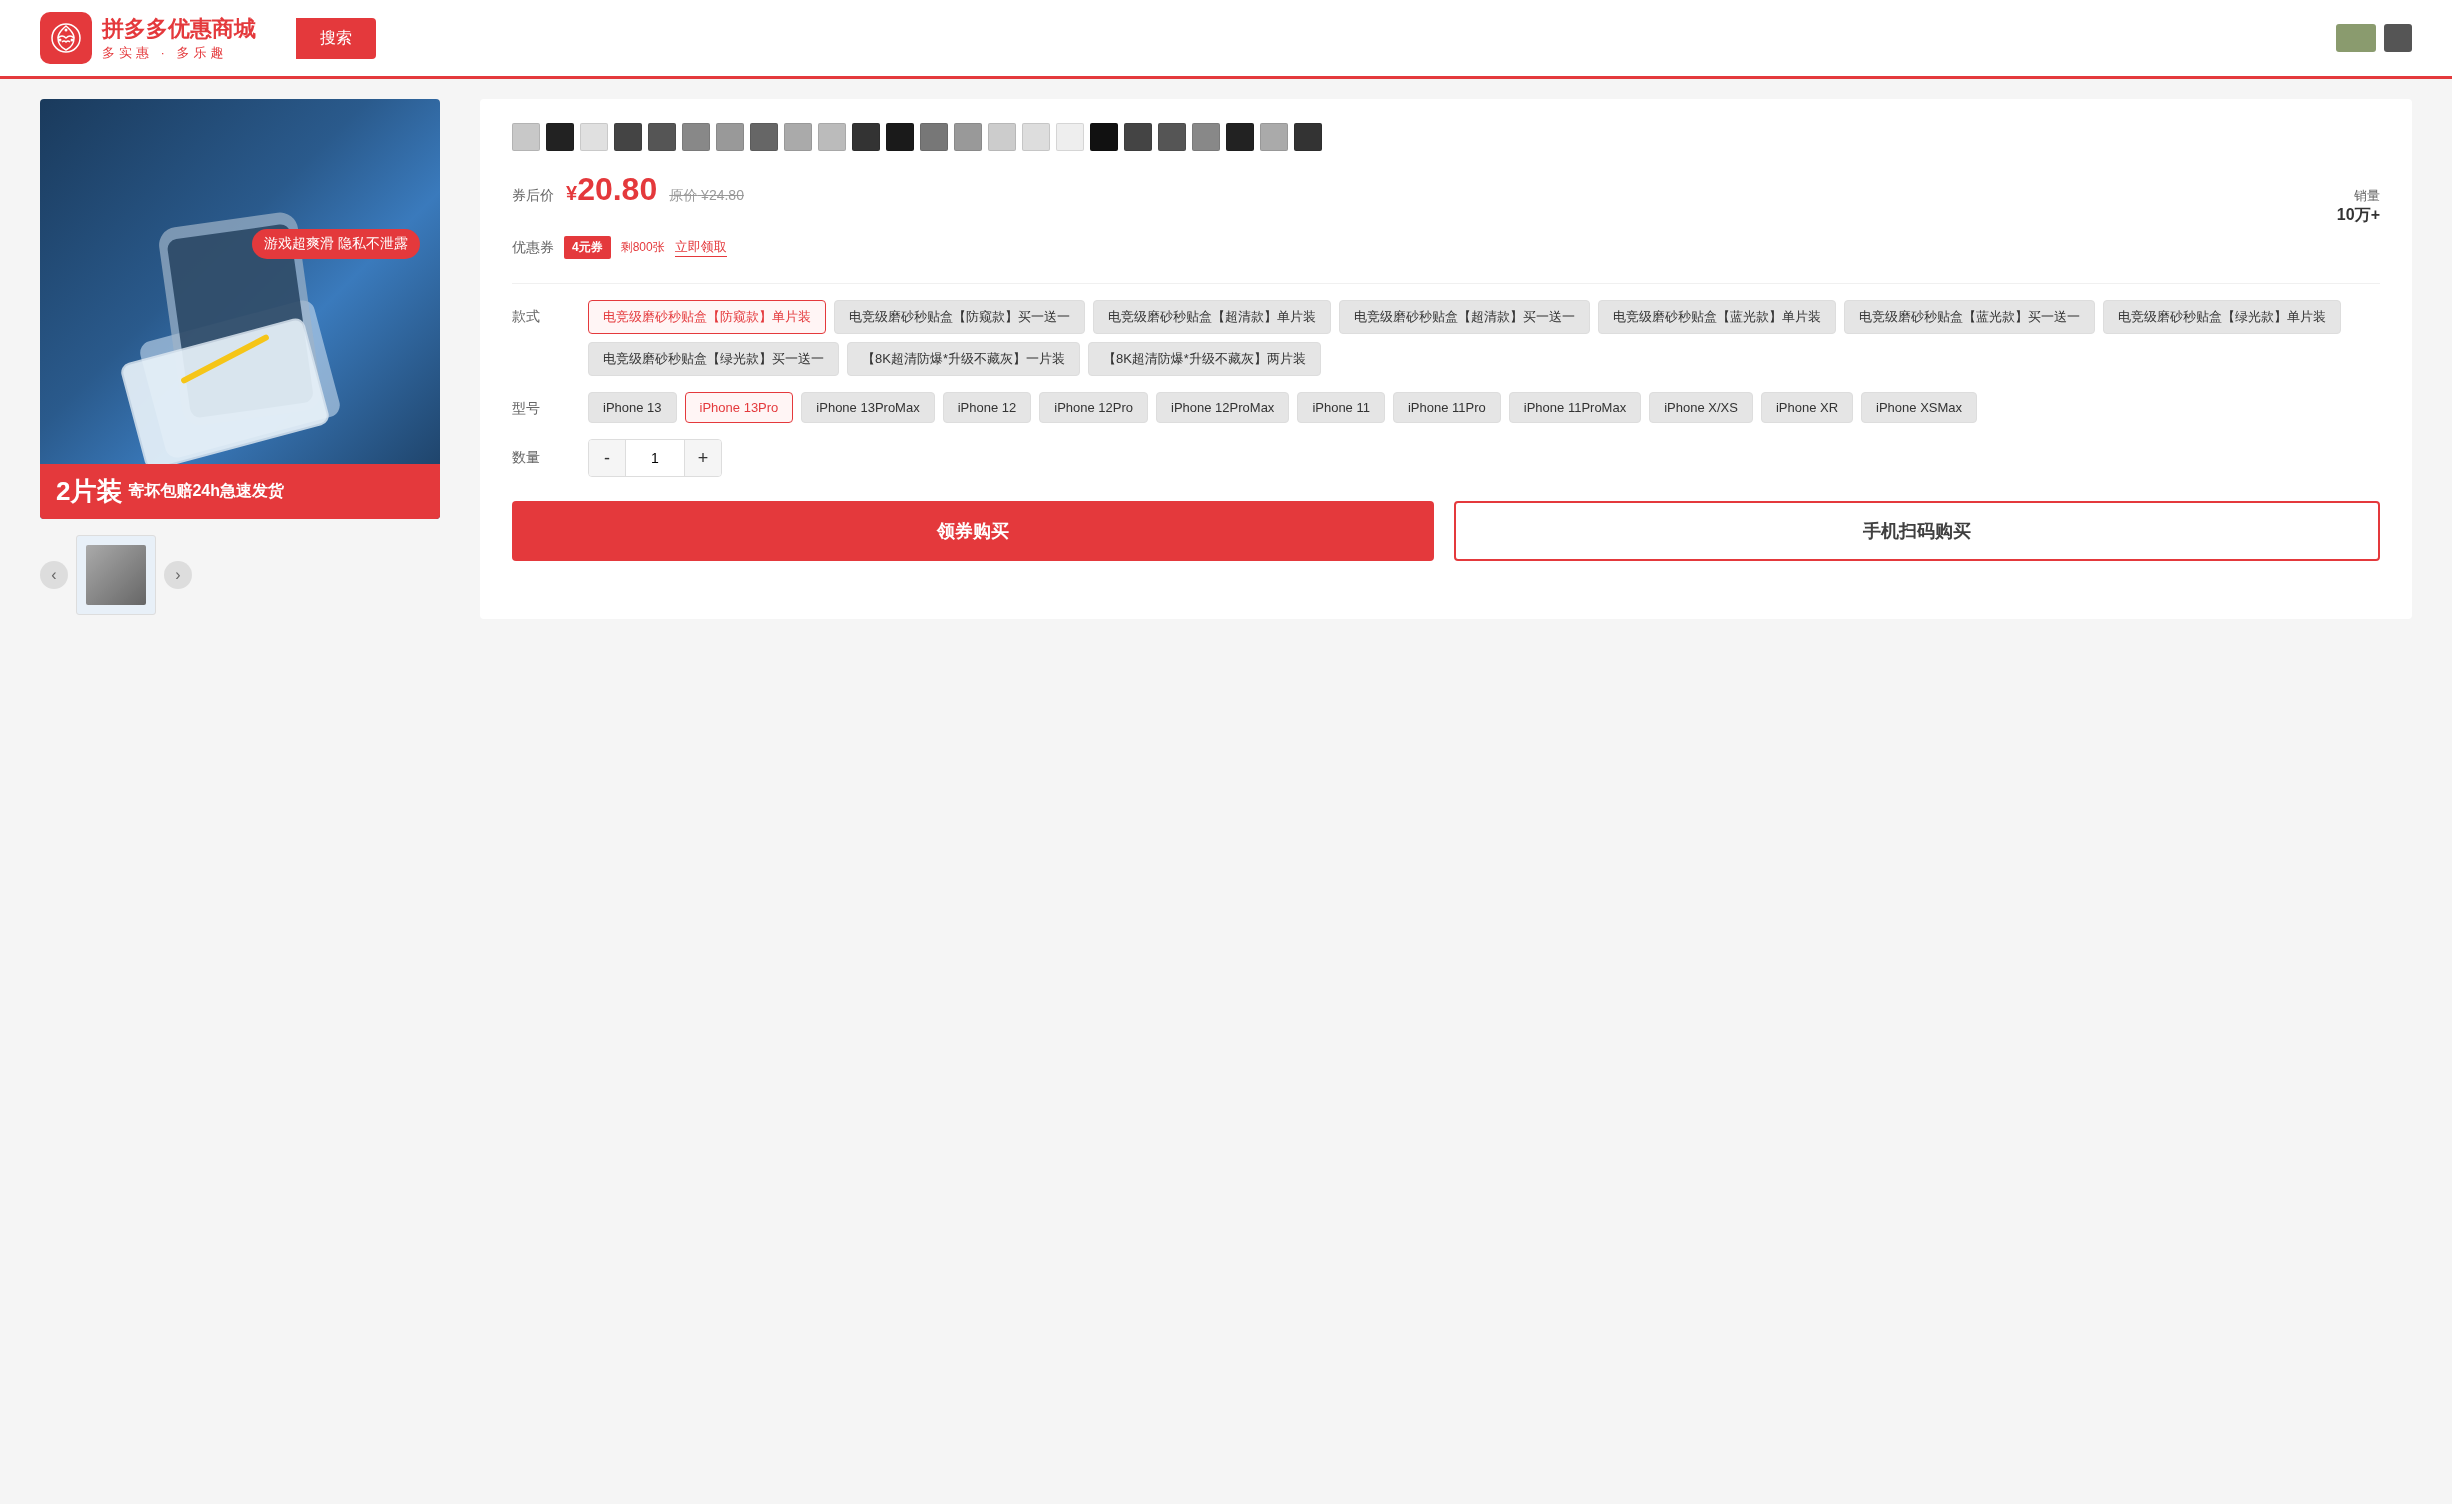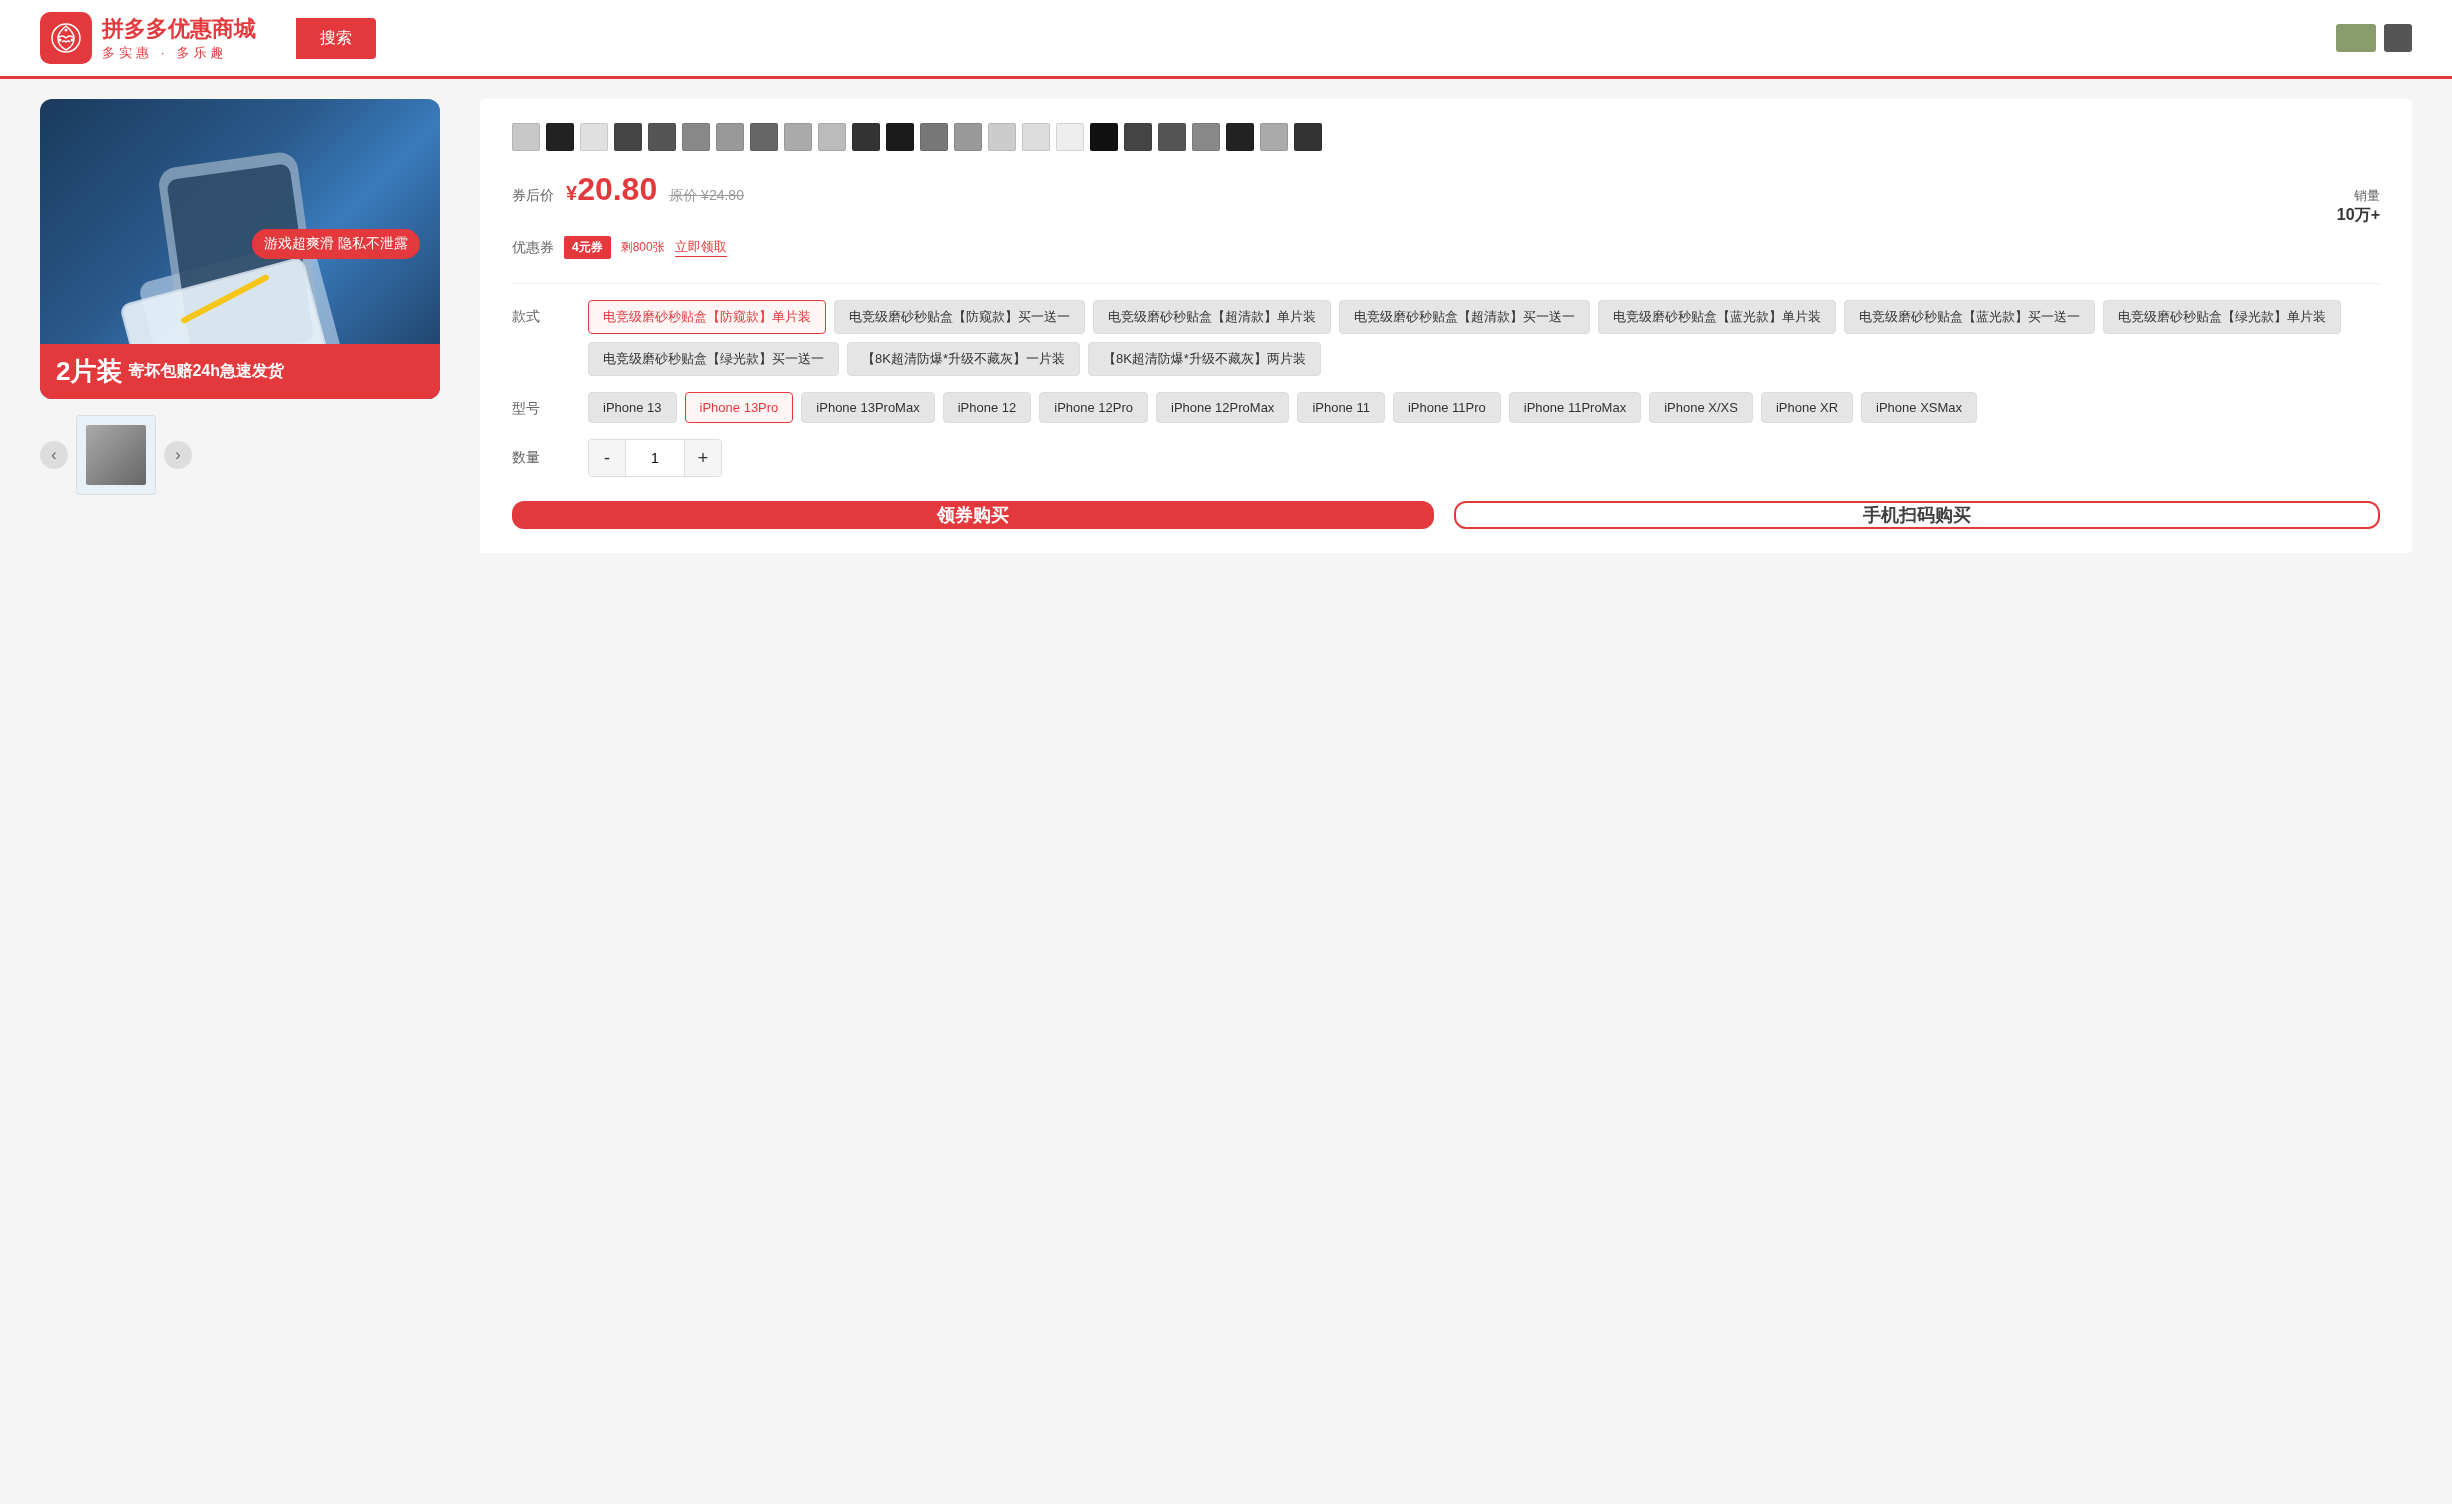--- a/index.html
+++ b/index.html
@@ -18,21 +18,21 @@
     .search-btn { background: #e4393c; color: #fff; border: none; padding: 10px 24px; font-size: 16px; cursor: pointer; border-radius: 0 4px 4px 0; }
     .header-right { margin-left: auto; display: flex; align-items: center; gap: 8px; }
     .avatar-placeholder { width: 40px; height: 28px; background: #8a9b6e; border-radius: 3px; }
     .avatar-placeholder2 { width: 28px; height: 28px; background: #555; border-radius: 3px; }
 
     
     .main { display: flex; padding: 20px 40px; gap: 0; background: #f5f5f5; }
 
     
     .product-gallery { width: 420px; flex-shrink: 0; }
-    .main-image { width: 400px; height: 300px; background: linear-gradient(135deg, #1a3a5c 0%, #2a5a8c 40%, #3a7abc 60%, #1a3a5c 100%); border-radius: 12px; position: relative; overflow: hidden; display: flex; align-items: center; justify-content: center; }
+    .main-image { width: 400px; height: 420px; background: linear-gradient(135deg, #1a3a5c 0%, #2a5a8c 40%, #3a7abc 60%, #1a3a5c 100%); border-radius: 4px; position: relative; overflow: hidden; display: flex; align-items: center; justify-content: center; }
     .main-image-overlay { position: absolute; bottom: 0; left: 0; right: 0; background: #e4393c; color: #fff; display: flex; padding: 10px 16px; align-items: center; gap: 6px; font-size: 20px; font-weight: bold; text-align: right; }
     .badge-2pcs { font-size: 26px; font-weight: bold; }
     .badge-text { font-size: 16px; }
     .game-badge { position: absolute; top: 130px; right: 20px; background: #e4393c; color: #fff; padding: 6px 12px; border-radius: 20px; font-size: 14px; }
     .thumbnail-row { display: flex; align-items: center; gap: 8px; margin-top: 12px; padding: 4px 0; }
     .thumb-nav { width: 28px; height: 28px; background: #ddd; border-radius: 50%; display: flex; align-items: center; justify-content: center; cursor: pointer; color: #666; font-size: 16px; flex-shrink: 0; }
     .thumb-item { width: 80px; height: 80px; background: #e8f0f8; border: 1px solid #ddd; border-radius: 3px; display: flex; align-items: center; justify-content: center; cursor: pointer; }
     .thumb-inner { width: 60px; height: 60px; background: linear-gradient(135deg, #bbb 0%, #888 100%); border-radius: 2px; }
 
     
@@ -70,21 +70,21 @@
 
     
     .qty-row { display: flex; align-items: center; gap: 16px; margin-bottom: 24px; }
     .qty-label { color: #666; font-size: 14px; width: 60px; }
     .qty-control { display: flex; align-items: center; border: 1px solid #ddd; border-radius: 4px; overflow: hidden; }
     .qty-btn { width: 36px; height: 36px; background: #f5f5f5; border: none; cursor: pointer; font-size: 18px; color: #333; display: flex; align-items: center; justify-content: center; }
     .qty-input { width: 60px; height: 36px; border: none; border-left: 1px solid #ddd; border-right: 1px solid #ddd; text-align: center; font-size: 14px; outline: none; }
 
     
     .action-row { display: flex; gap: 20px; margin-top: 20px; }
-    .btn-buy { flex: 1; font-size: 18px; border: none; cursor: pointer; border-radius: 12px; font-weight: bold; }
+    .btn-buy { flex: 1; padding: 16px; font-size: 18px; border: none; cursor: pointer; border-radius: 4px; font-weight: bold; }
     .btn-coupon { background: #e4393c; color: #fff; }
     .btn-scan { background: #fff; color: #404040; border: 2px solid #e4393c; }
   </style>
 </head>
 <body>
 
 <header class="header">
   <div class="logo-area">
     <div class="logo-icon">
       <svg viewBox="0 0 36 36" fill="none" xmlns="http://www.w3.org/2000/svg">

